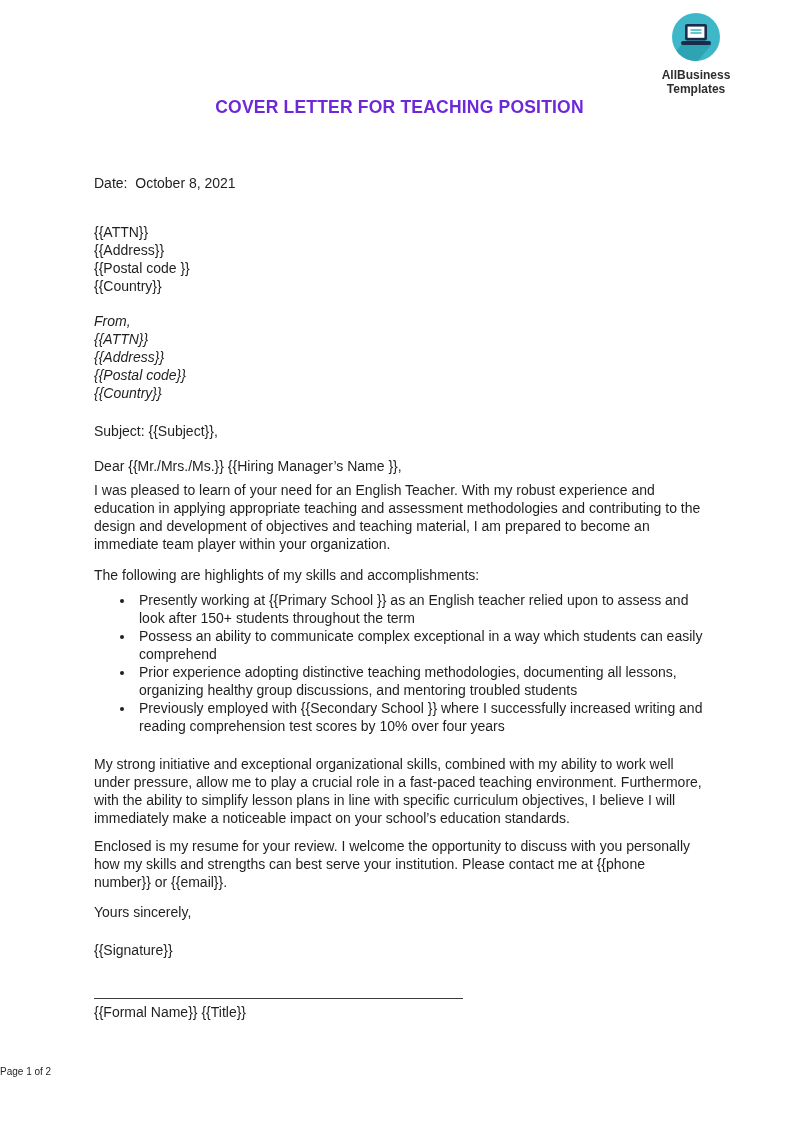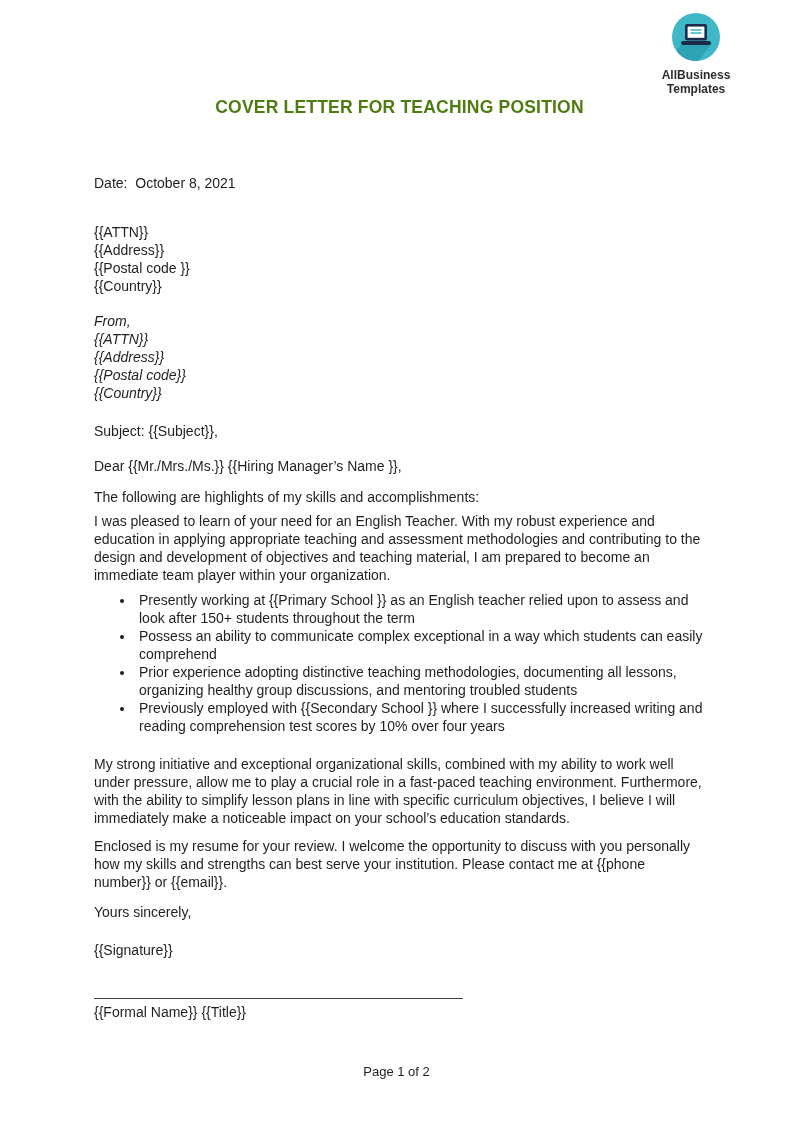--- a/index.html
+++ b/index.html
@@ -35,21 +35,21 @@
   }
 
   
   .title {
     margin: 0;
     padding-top: 97px;
     text-align: center;
     font-size: 17.5px;
     line-height: 20px;
     font-weight: bold;
-    color: #4d7c0f;
+    color: #6d28d9;
     letter-spacing: 0.2px;
   }
 
   .date-line { margin-top: 57px; white-space: pre-wrap; }
 
   .addr-block { margin-top: 31px; }
   .addr-block.from { margin-top: 17px; font-style: italic; }
   .addr-line { display: block; }
 
   .subject-line { margin-top: 20px; }
@@ -75,22 +75,22 @@
     height: 0;
     border-bottom: 1.5px solid #3c3c3c;
   }
   .signature-name { margin-top: 4px; }
 
   .page-footer {
     position: absolute;
     left: 0;
     right: 0;
     bottom: 44px;
-    text-align: center;
-    font-size: 13px;
+    text-align: left;
+    font-size: 10px;
     line-height: 13px;
     color: #1f1f1f;
   }
 </style>
 </head>
 <body>
 
 <div class="page">
 
   <div class="logo">
@@ -134,23 +134,23 @@
       <span class="addr-line">{{ATTN}}</span>
       <span class="addr-line">{{Address}}</span>
       <span class="addr-line">{{Postal code}}</span>
       <span class="addr-line">{{Country}}</span>
     </div>
 
     <div class="subject-line">Subject: {{Subject}},</div>
 
     <div class="salutation">Dear {{Mr./Mrs./Ms.}} {{Hiring Manager’s Name }},</div>
 
+    <p class="para intro">I was pleased to learn of your need for an English Teacher. With my robust experience and education in applying appropriate teaching and assessment methodologies and contributing to the design and development of objectives and teaching material, I am prepared to become an immediate team player within your organization.</p>
+
     <p class="para highlights-intro">The following are highlights of my skills and accomplishments:</p>
-
-    <p class="para intro">I was pleased to learn of your need for an English Teacher. With my robust experience and education in applying appropriate teaching and assessment methodologies and contributing to the design and development of objectives and teaching material, I am prepared to become an immediate team player within your organization.</p>
 
     <ul class="highlights">
       <li>Presently working at {{Primary School }} as an English teacher relied upon to assess and look after 150+ students throughout the term</li>
       <li>Possess an ability to communicate complex exceptional in a way which students can easily comprehend</li>
       <li>Prior experience adopting distinctive teaching methodologies, documenting all lessons, organizing healthy group discussions, and mentoring troubled students</li>
       <li>Previously employed with {{Secondary School }} where I successfully increased writing and reading comprehension test scores by 10% over four years</li>
     </ul>
 
     <p class="para strengths">My strong initiative and exceptional organizational skills, combined with my ability to work well under pressure, allow me to play a crucial role in a fast-paced teaching environment. Furthermore, with the ability to simplify lesson plans in line with specific curriculum objectives, I believe I will immediately make a noticeable impact on your school’s education standards.</p>
 

